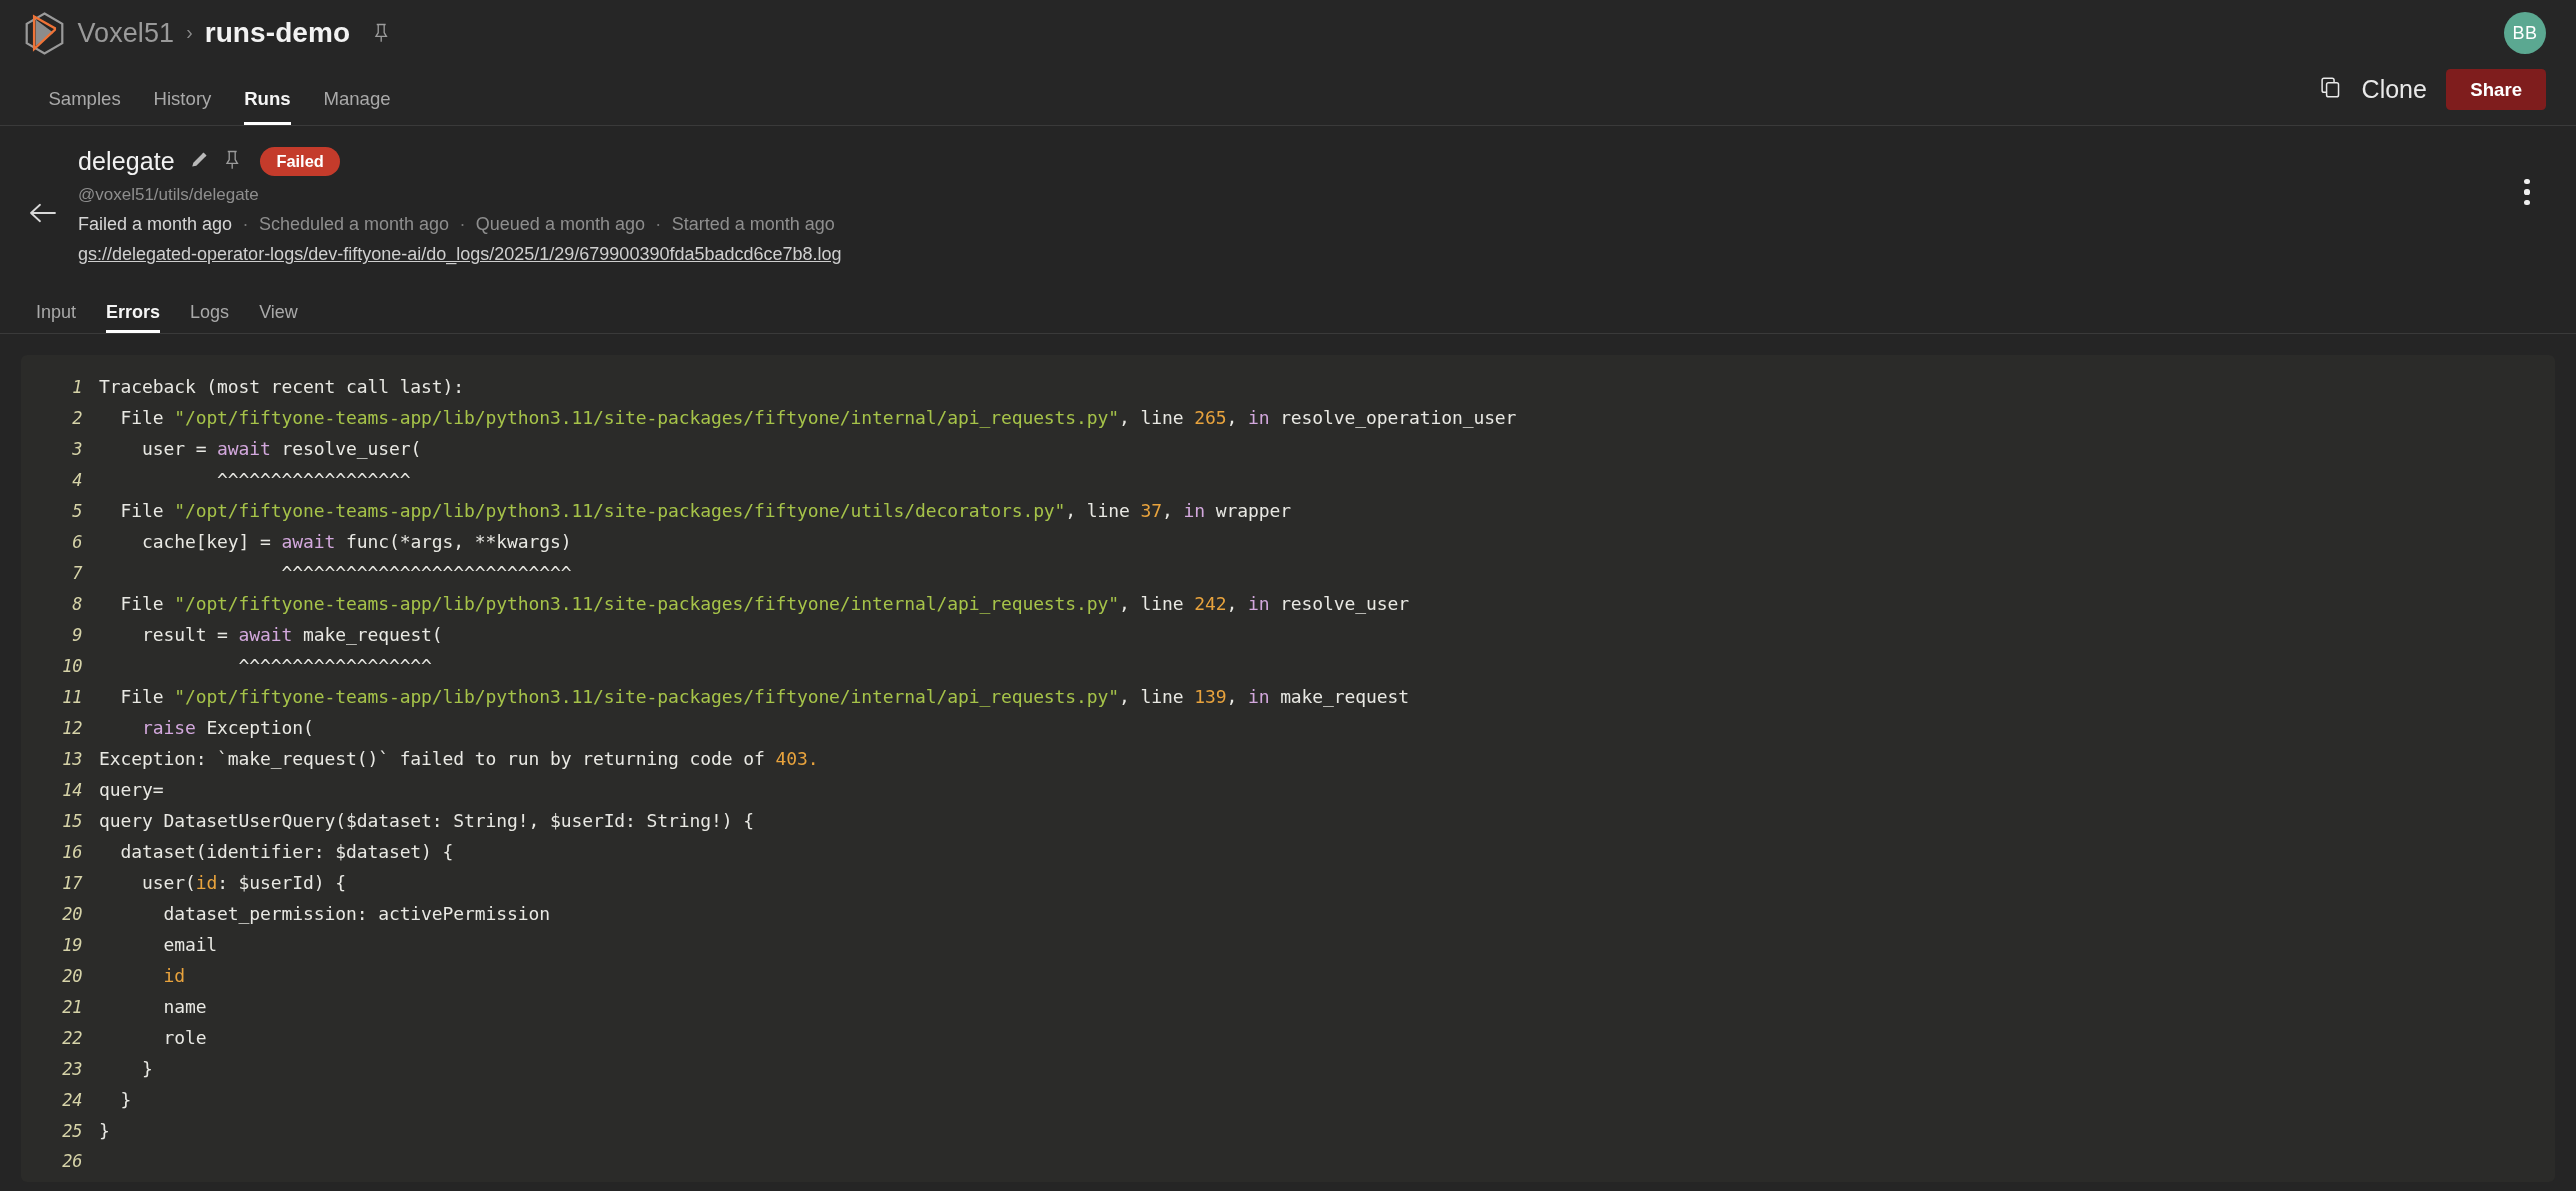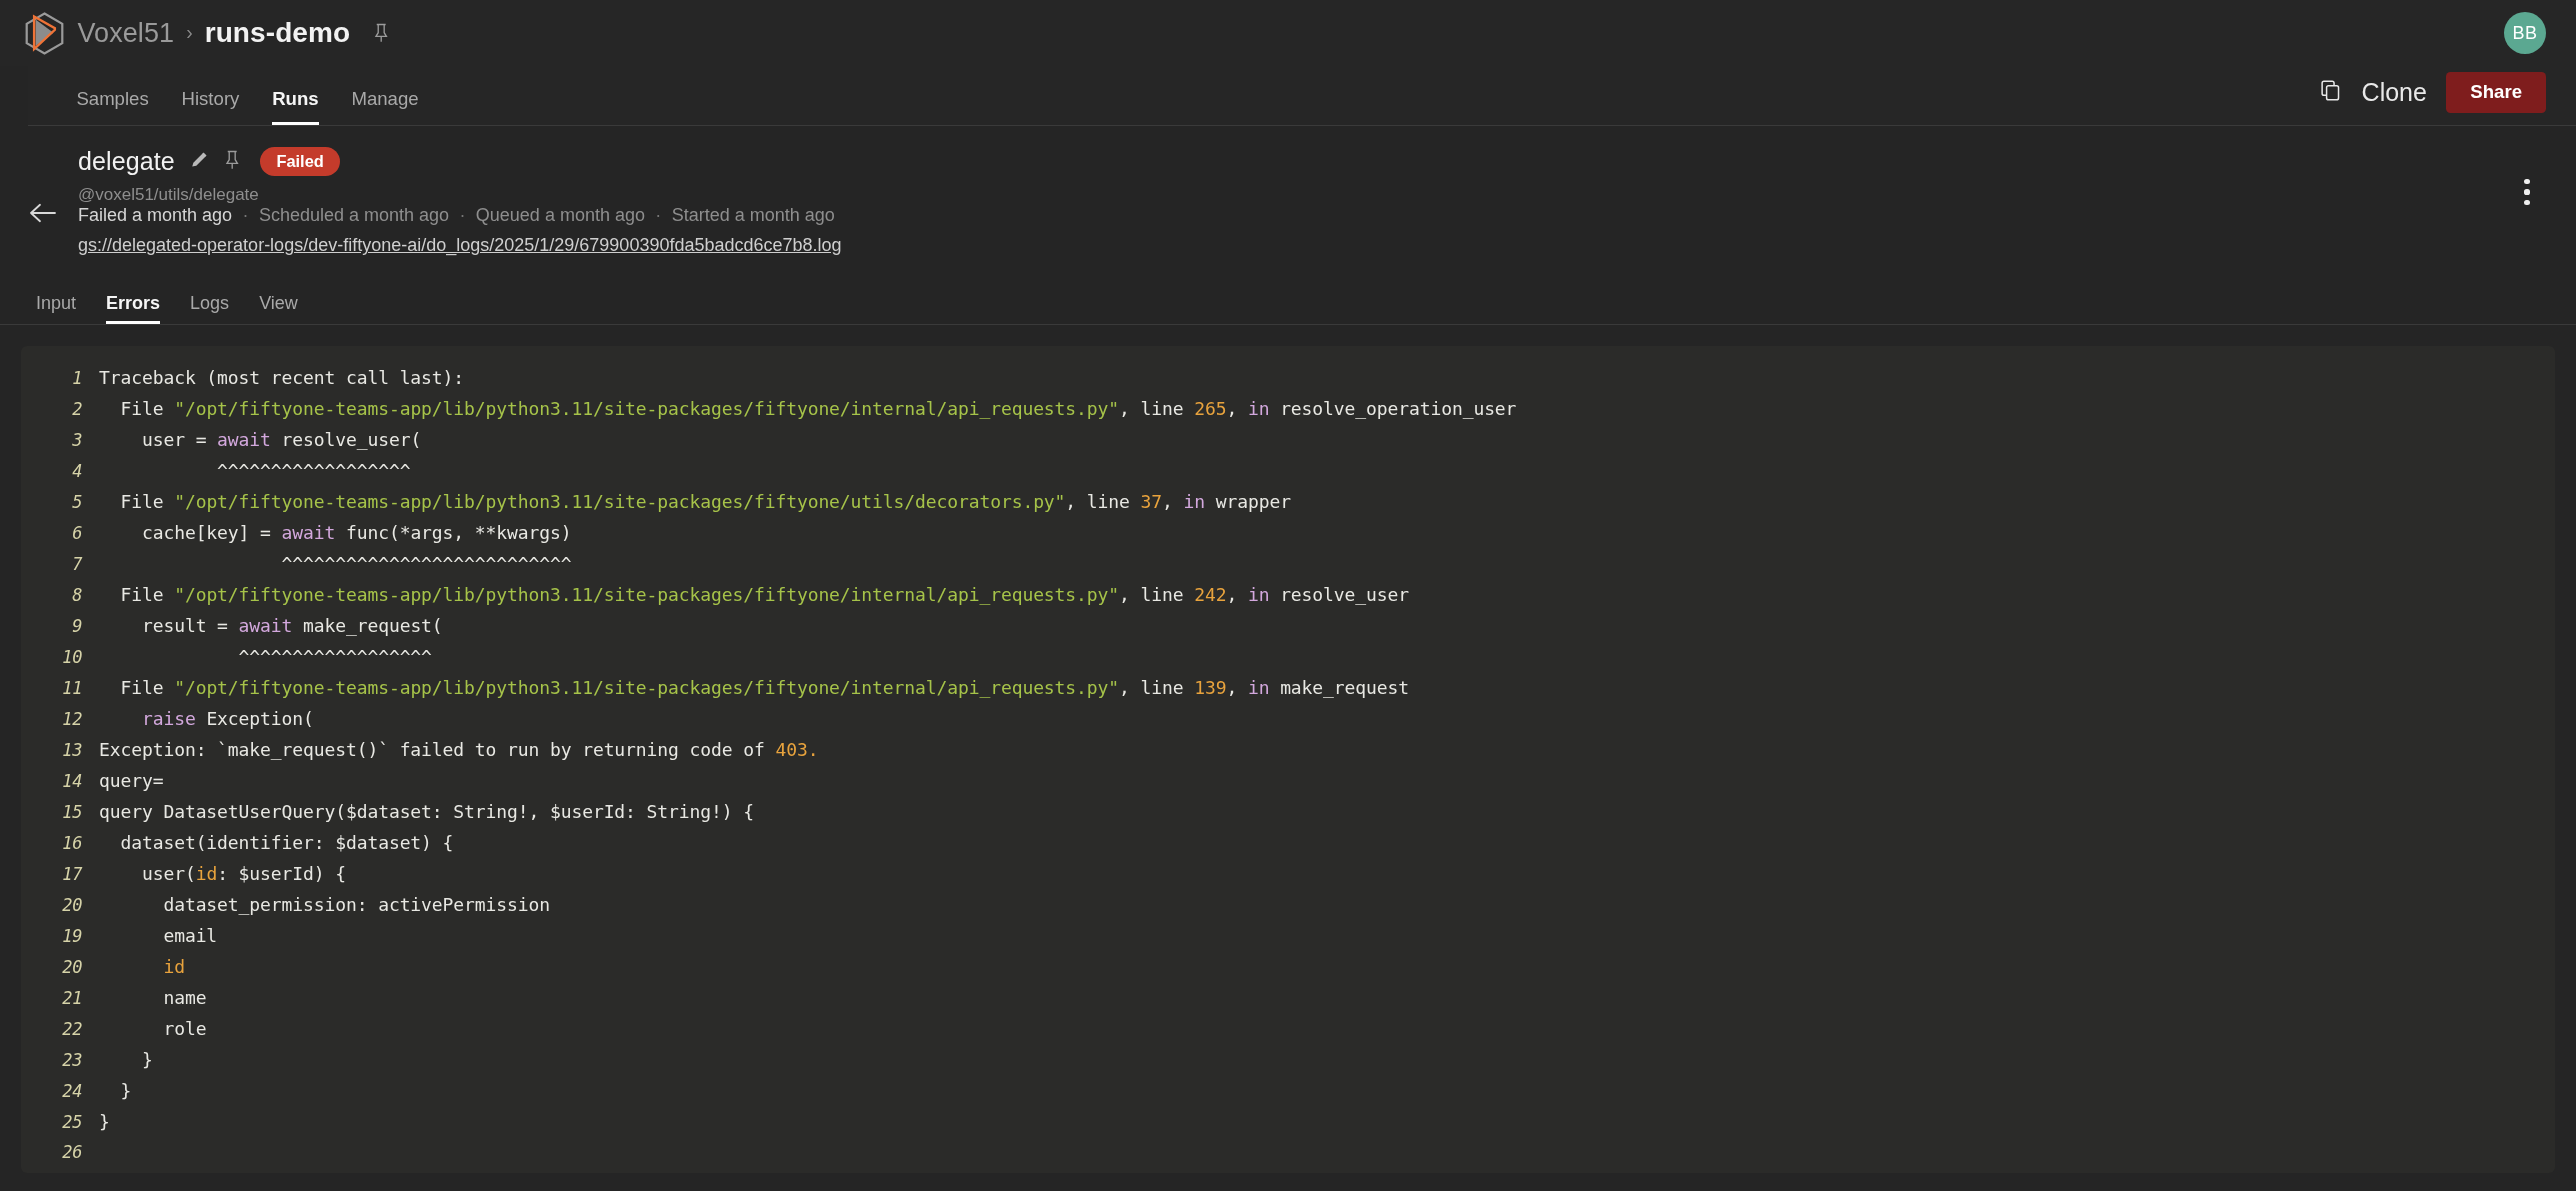--- a/index.html
+++ b/index.html
@@ -66,25 +66,24 @@
     align-items: center;
     justify-content: center;
     letter-spacing: 0.4px;
   }
 
   
   .navrow {
     height: 60px;
     background: #262626;
     display: flex;
-    align-items: flex-end;
+    align-items: center;
     padding: 0 30px 0 32px;
     border-bottom: 0.7px solid #3a3a3a;
     position: relative;
-    margin-left: 28px;
   }
   .navtabs {
     display: flex;
     align-items: flex-end;
     gap: 0;
     height: 100%;
   }
   .navtab {
     font-size: 18.6px;
     color: #a9a9a9;
@@ -164,20 +163,21 @@
     margin-left: 4.5px;
   }
   .run-sub {
     margin-left: 36px;
     margin-top: 9px;
     font-size: 17px;
     color: #8e8e8e;
   }
   .run-meta {
     margin-left: 36px;
+    margin-top: 9px;
     font-size: 18px;
     color: #8e8e8e;
     display: flex;
     align-items: center;
     gap: 0;
     flex-wrap: wrap;
   }
   .meta-strong { color: #d6d6d6; }
   .meta-dot {
     color: #777;

